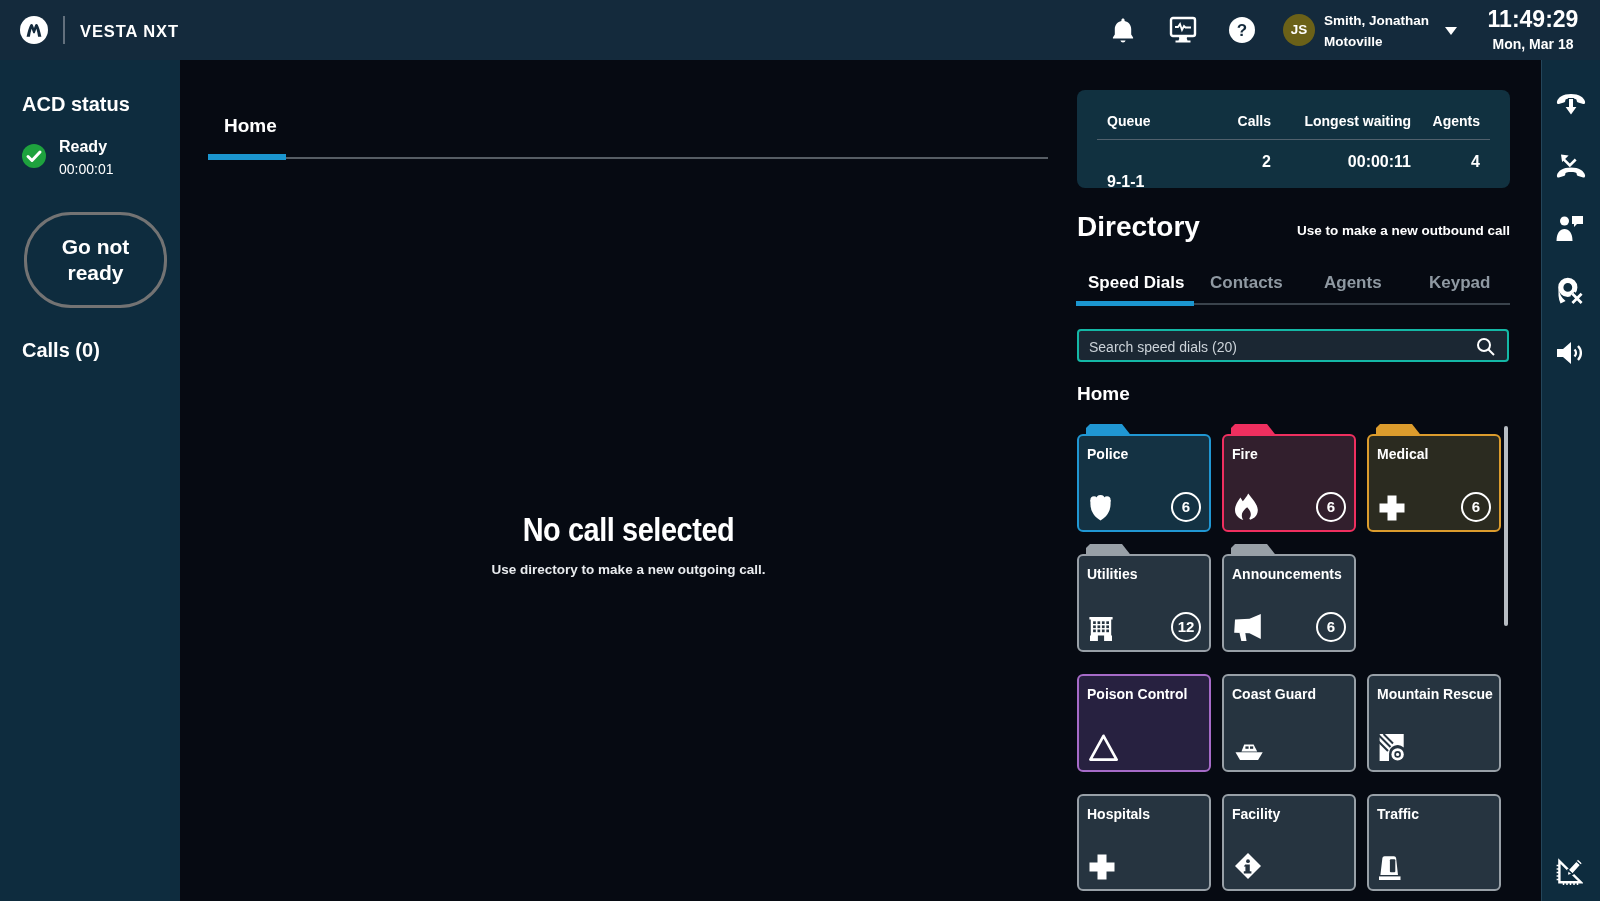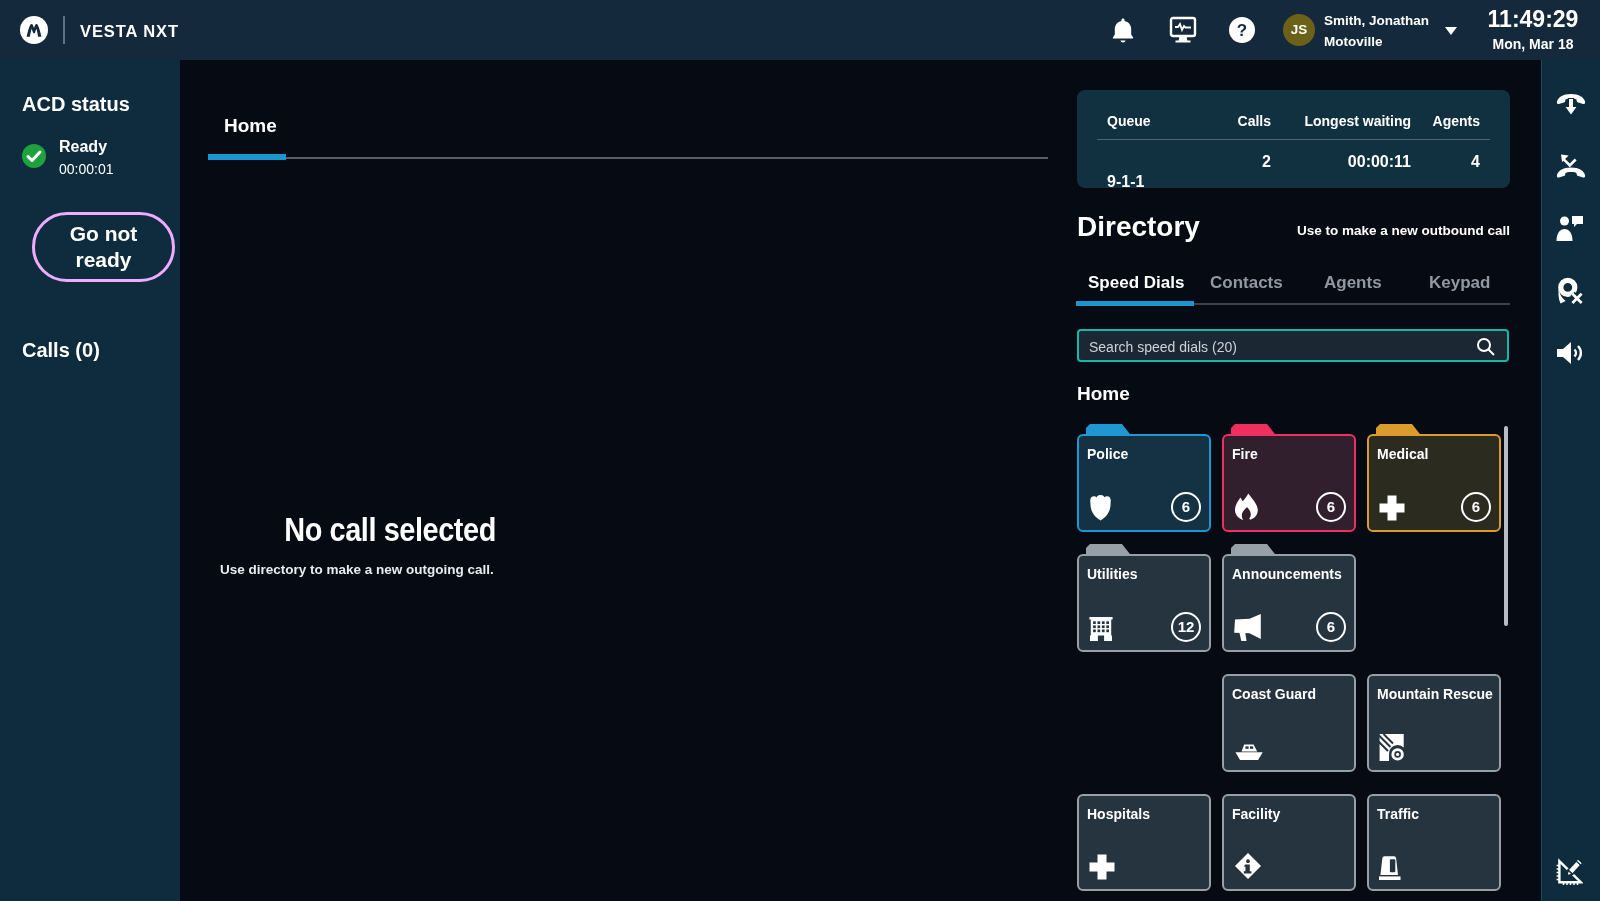--- a/index.html
+++ b/index.html
@@ -18,29 +18,29 @@
 #clock { position:absolute; left:1470px; top:6px; width:126px; text-align:center; color:#fff; }
 #clock .t { font-size:23px; font-weight:bold; letter-spacing:0px; }
 #clock .d { font-size:14px; font-weight:bold; margin-top:3px; }
 
 
 #left { position:absolute; left:0; top:60px; width:180px; height:841px; background:#0e2c3e; }
 #acd { position:absolute; left:22px; top:93px; font-size:20px; font-weight:bold; color:#fff; }
 #chk { position:absolute; left:22px; top:144px; width:24px; height:24px; }
 #ready { position:absolute; left:59px; top:138px; font-size:16px; font-weight:bold; color:#fff; }
 #rtime { position:absolute; left:59px; top:161px; font-size:14px; color:#fff; }
-#gnr { position:absolute; left:32px; top:212px; width:143px; height:70px; border:3px solid #f0abfc; border-radius:47px; color:#fff; font-size:21px; font-weight:bold; text-align:center; line-height:26px; display:flex; align-items:center; justify-content:center; }
+#gnr { position:absolute; left:24px; top:212px; width:143px; height:96px; border:3px solid #737373; border-radius:47px; color:#fff; font-size:21px; font-weight:bold; text-align:center; line-height:26px; display:flex; align-items:center; justify-content:center; }
 #callslbl { position:absolute; left:22px; top:339px; font-size:20px; font-weight:bold; color:#fff; }
 
 
 #main { position:absolute; left:180px; top:60px; width:1361px; height:841px; background:#060a12; }
 #hometab { position:absolute; left:44px; top:55px; font-size:19px; font-weight:bold; color:#fff; }
 #tabline { position:absolute; left:28px; top:97px; width:840px; height:2px; background:#565d64; }
 #tabblue { position:absolute; left:28px; top:94px; width:78px; height:6px; background:#1b96cf; }
-#nocall { position:absolute; left:0px; top:450px; width:897px; text-align:left; color:#fff;padding-left:40px; }
+#nocall { position:absolute; left:0px; top:450px; width:897px; text-align:center; color:#fff; }
 #nocall .big { font-size:34px; font-weight:bold; transform:scaleX(.85); letter-spacing:-.5px; }
 #nocall .sub { font-size:13.5px; font-weight:bold; margin-top:13px; color:#e9ecef; }
 
 
 #queue { position:absolute; left:1077px; top:90px; width:433px; height:98px; background:#113140; border-radius:8px; color:#fff; }
 #queue .hdr { position:absolute; top:23px; font-size:14px; font-weight:bold; }
 #queue .val { position:absolute; top:63px; font-size:16px; font-weight:bold; }
 #qline { position:absolute; left:1097px; top:139px; width:393px; height:1px; background:#51616d; }
 #dirtitle { position:absolute; left:1077px; top:211px; font-size:28px; font-weight:bold; color:#fff; }
 #dirsub { position:absolute; left:1200px; top:223px; width:310px; text-align:right; font-size:13.5px; font-weight:bold; color:#fff; }
@@ -204,20 +204,26 @@
   <div class="tab" style="left:1231px; top:544px;"></div>
   <div class="card" style="left:1222px; top:554px;text-decoration:underline;">
     <div class="ttl">Announcements</div>
     <svg class="icon" width="27" height="27" viewBox="0 0 27 27">
       <path d="M26.8 0 L15.5 4.8 L1 5.5 L0.2 18.8 L15.5 19.3 L26.8 25 Z" fill="#fff"></path>
       <path d="M5.5 19 L11.3 19 L12.5 26.9 L7.3 27 Z" fill="#fff"></path>
     </svg>
     <div class="badge">6</div>
   </div>
 
+  <div class="card" style="left:1077px; top:674px; border-color:#a66bc8; background:#272140;">
+    <div class="ttl">Poison Control</div>
+    <svg class="icon" width="29" height="27" viewBox="0 0 29 27">
+      <path d="M14.5 1.8 L27.6 25.6 H1.4 Z" fill="none" stroke="#fff" stroke-width="2.7" stroke-linejoin="round"></path>
+    </svg>
+  </div>
   <div class="card" style="left:1222px; top:674px;">
     <div class="ttl">Coast Guard</div>
     <svg class="icon" width="30" height="21" viewBox="0 0 30 21">
       <path d="M1.5 12.3 h27.2 l-4.6 7.7 H6 Z" fill="#fff"></path>
       <path d="M7.5 11.5 L10.2 4.6 H19.6 L23.2 11.5 Z" fill="#fff"></path>
       <rect x="11.4" y="6.4" width="3.2" height="2.4" fill="#263440"></rect>
       <rect x="16" y="6.4" width="3.2" height="2.4" fill="#263440"></rect>
     </svg>
   </div>
   <div class="card" style="left:1367px; top:674px;">

